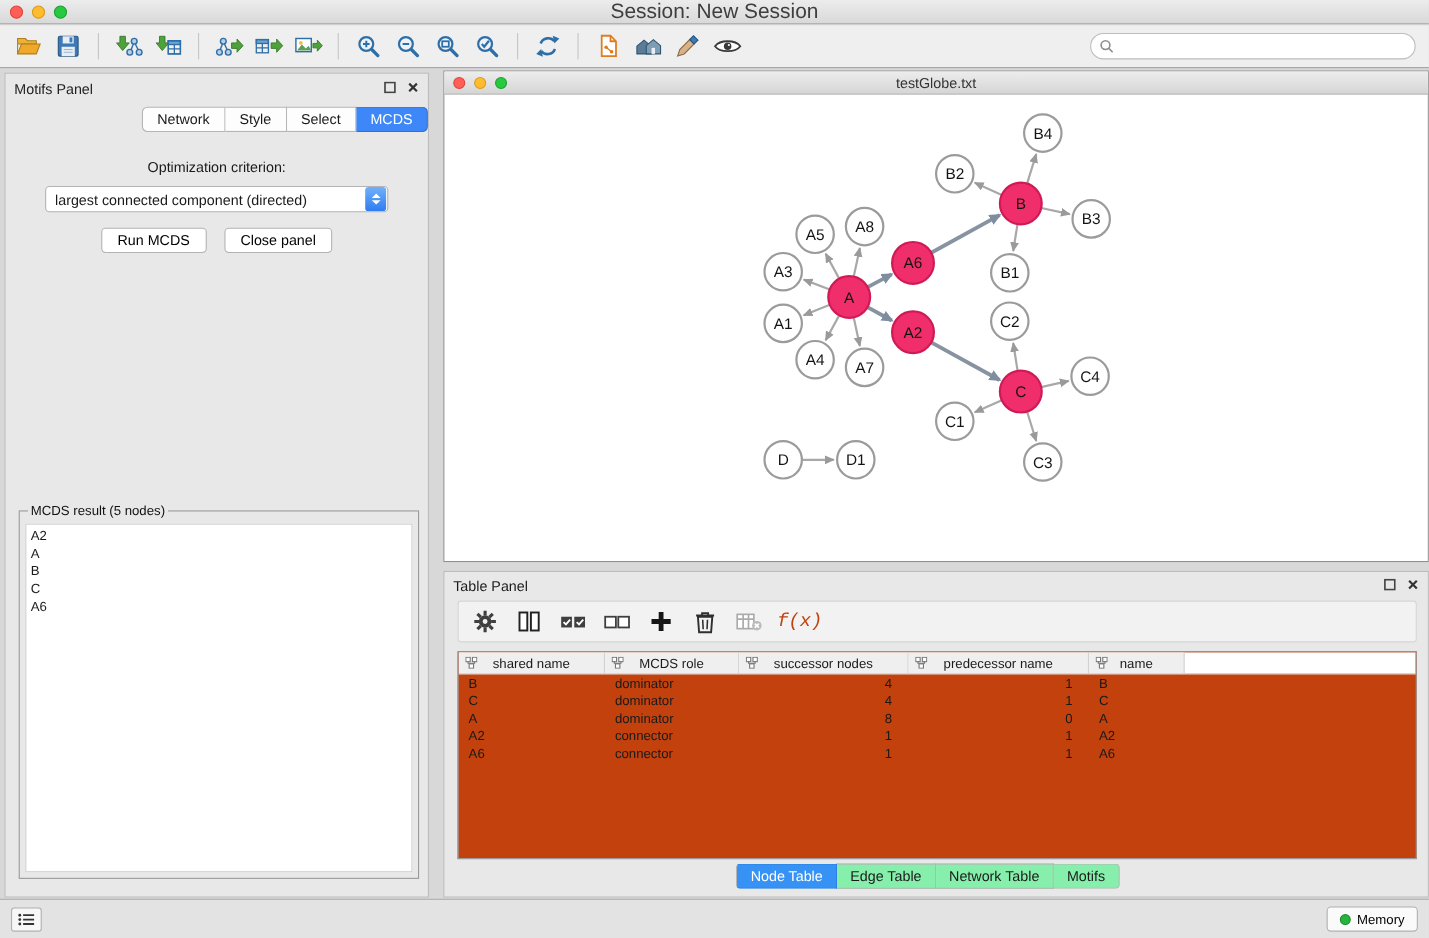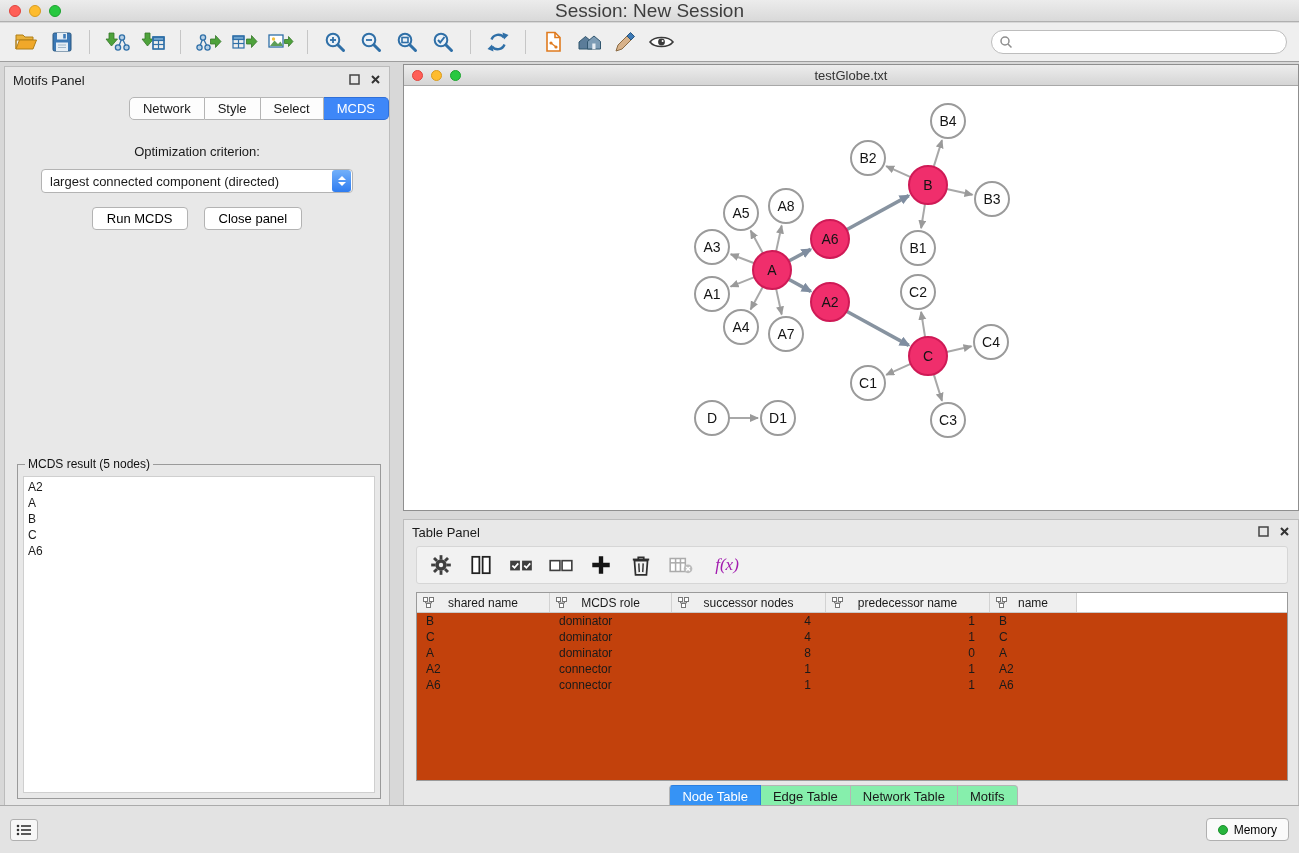--- a/index.html
+++ b/index.html
@@ -53,36 +53,36 @@
 .inner-title{position:absolute;left:0;right:0;text-align:center;font-size:13px;color:#333}
 .canvas{position:absolute;top:22px;left:0;right:0;bottom:0;overflow:hidden}
 svg.graph text{font-family:"Liberation Sans",sans-serif;font-size:14px;fill:#141414}
 
 
 .table-panel{position:absolute;left:403px;top:519px;width:896px;height:297px;background:#e8e8e8;border:1px solid #bcbcbc}
 .tp-head{height:24px;display:flex;align-items:center;padding:0 8px;font-size:13px;gap:10px}
 .tp-head .spacer{flex:1}
 .tp-toolbar{margin:2px 10px 0 12px;height:38px;background:#f2f2f2;border:1px solid #d6d6d6;border-radius:3px;display:flex;align-items:center;gap:8px;padding:0 8px}
 .ttbtn{width:32px;height:30px;border:none;background:transparent;display:flex;align-items:center;justify-content:center;padding:0}
-.fx{font-family:Liberation Serif, serif;font-style:italic;color:#a21caf;font-size:17px}
+.fx{font-family:Liberation Mono, monospace;font-style:italic;color:#c2410c;font-size:17px}
 .table-wrap{position:absolute;left:12px;right:10px;top:72px;bottom:34px;background:#c2410c;border:1px solid #9a9a9a;overflow:hidden}
 .thead{display:flex;height:20px;border-bottom:1px solid #c9c9c9;background:#fff}
 .th{display:flex;align-items:center;justify-content:center;font-size:12px;border-right:1px solid #d2d2d2;position:relative;background:#efefef}
 .th .colicon{position:absolute;left:6px;top:4px}
 .tr{display:flex;height:16px}
 .td{font-size:12px;padding:0 9px;line-height:16px;white-space:nowrap;overflow:hidden}
 .td.num{text-align:right;padding-right:15px}
 .tp-tabs{position:absolute;bottom:7px;left:0;right:15px;display:flex;justify-content:center}
 .btab{padding:3px 12px;border:1px solid #b5b5b5;border-left:none;background:#86efac;font-size:13px}
 .btab:first-child{border-left:1px solid #b5b5b5;border-radius:4px 0 0 4px}
 .btab:last-child{border-radius:0 4px 4px 0}
 .btab-active{background:#3693f5;color:#fff;border-color:#2a7fe0}
 
 
-.statusbar{position:absolute;left:0;right:0;bottom:0;height:48px;background:#e3e3e3;border-top:1px solid #ababab;display:flex;align-items:center;padding:0 10px}
+.statusbar{position:absolute;left:0;right:0;bottom:0;height:36px;background:#e3e3e3;border-top:1px solid #ababab;display:flex;align-items:center;padding:0 10px}
 .list-btn{width:28px;height:22px;border:1px solid #b0b0b0;border-radius:3px;background:#f7f7f7;display:flex;align-items:center;justify-content:center}
 .memory-btn{margin-left:auto;height:23px;padding:0 11px;border:1px solid #b0b0b0;border-radius:4px;background:#fafafa;display:flex;align-items:center;gap:6px;font-size:12px}
 .mem-dot{width:10px;height:10px;border-radius:50%;background:#27b43c;border:1px solid #1c8f2e}
 </style>
 </head>
 <body>
 
 <div class="titlebar">
   <div class="traffic">
     <span class="tl red"></span>

